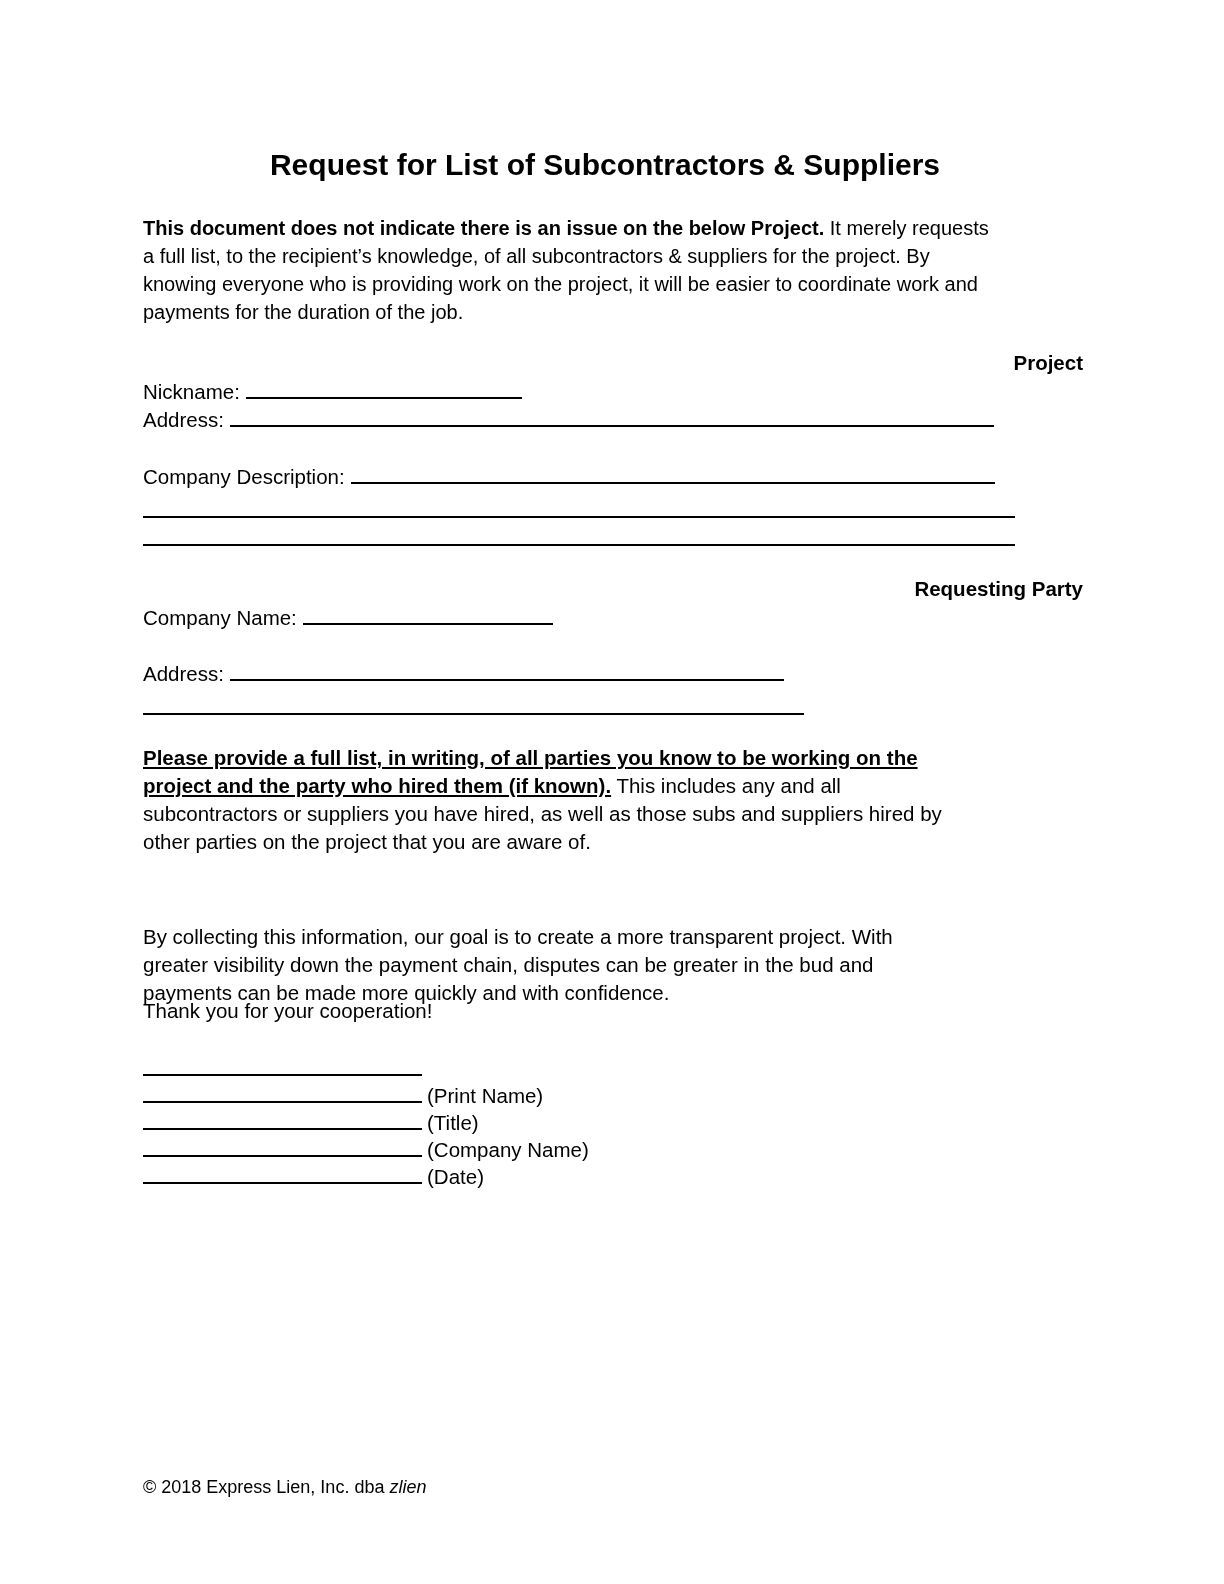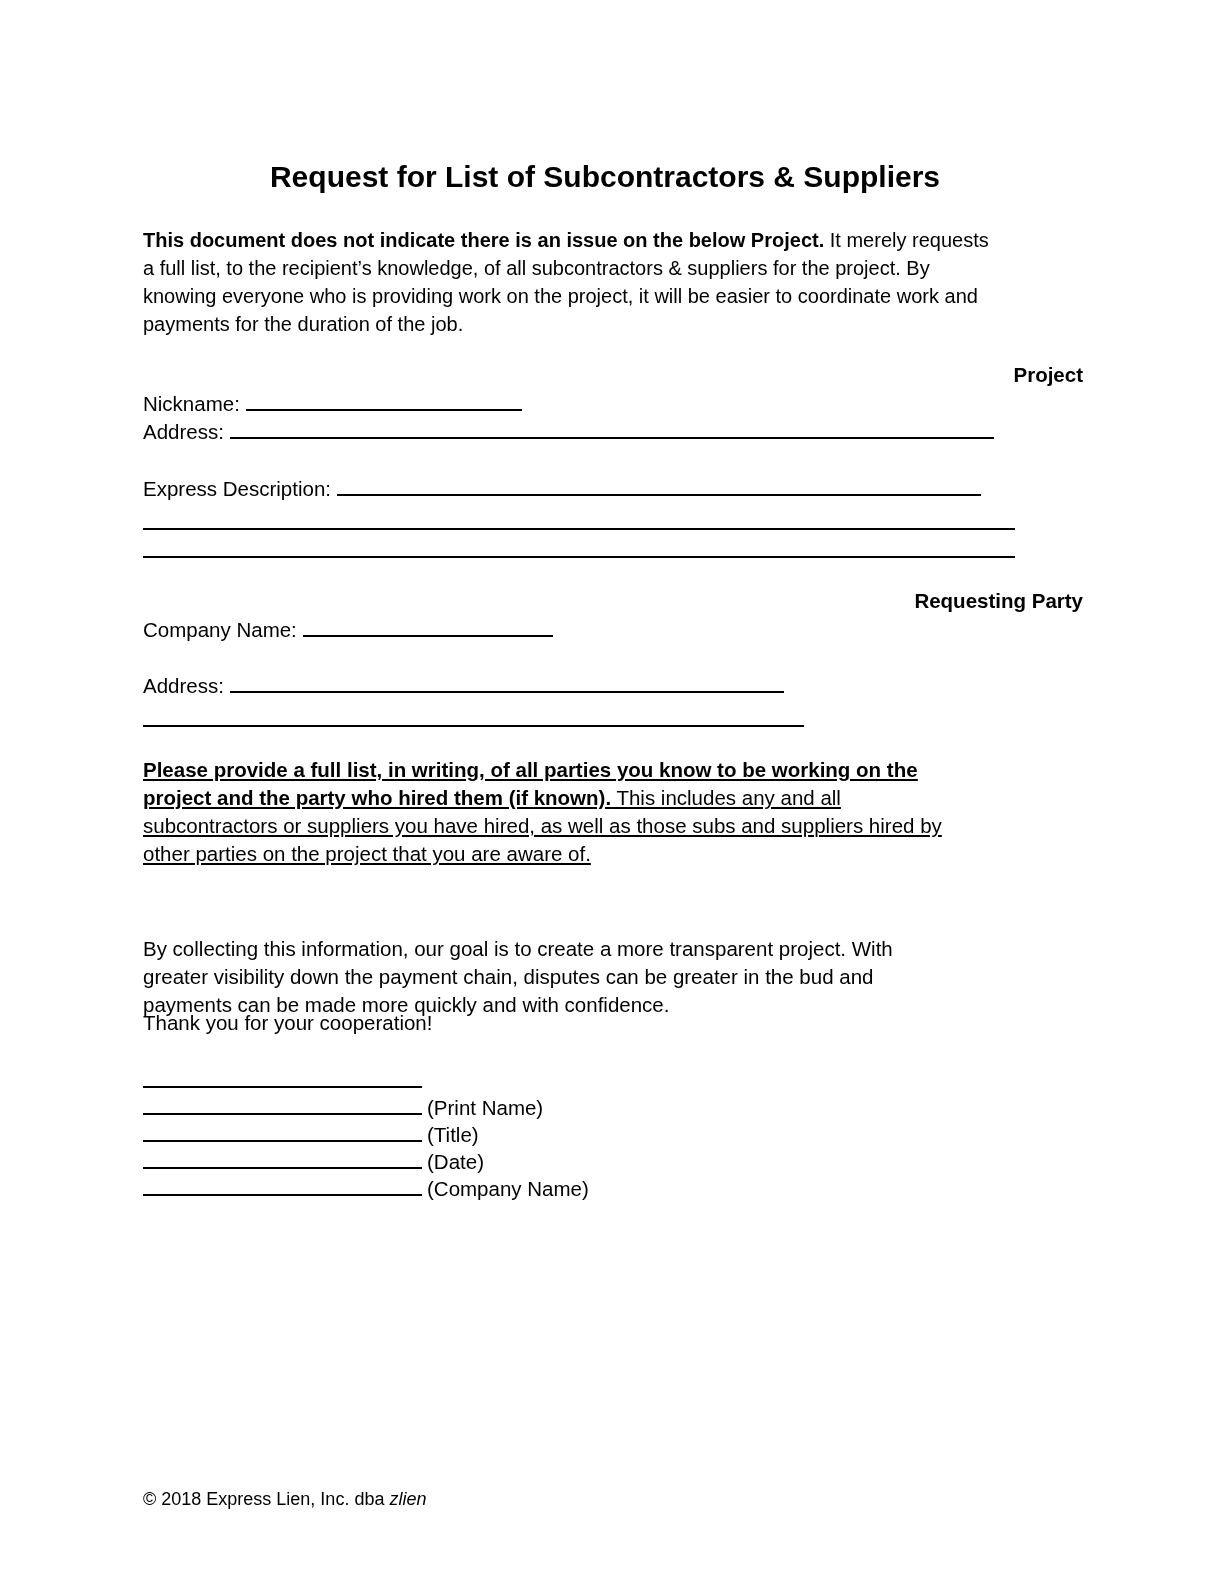--- a/index.html
+++ b/index.html
@@ -10,21 +10,21 @@
     body {
       width: 1224px;
       height: 1584px;
       position: relative;
       font-family: "Liberation Sans", sans-serif;
       color: #000000;
       overflow: hidden;
     }
     .page {
       position: absolute;
-      left: 0; top: 16px;
+      left: 0; top: 4px;
       width: 1224px; height: 1152px;
       background: #fff;
     }
     .title {
       position: absolute;
       left: 0; width: 1210px;
       top: 142px;
       text-align: center;
       font-weight: bold;
       font-size: 30px;
@@ -102,41 +102,41 @@
     <span class="line">
       <span>Nickname:</span><span class="field-line" style="width:276px;"></span>
     </span>
     <span class="line">
       <span>Address:</span><span class="field-line" style="width:764px;"></span>
     </span>
   </div>
 
   <div class="block" style="top:458px;">
     <span class="line">
-      <span>Express Description:</span><span class="field-line" style="width:644px;"></span>
+      <span>Company Description:</span><span class="field-line" style="width:644px;"></span>
     </span>
     <span class="full-line" style="width:872px;"></span>
     <span class="full-line" style="width:872px;"></span>
   </div>
 
   <div class="block" style="top:571px;">
     <span class="line section-head">Requesting Party</span>
     <span class="line">
       <span>Company Name:</span><span class="field-line" style="width:250px;"></span>
     </span>
   </div>
 
   <div class="block" style="top:655px;">
     <span class="line">
       <span>Address:</span><span class="field-line" style="width:554px;"></span>
     </span>
     <span class="full-line" style="width:661px;"></span>
   </div>
 
-  <div class="block" style="top:740px;text-decoration:underline;">
+  <div class="block" style="top:740px;">
     <span class="line b u">Please provide a full list, in writing, of all parties you know to be working on the</span>
     <span class="line"><span class="b u">project and the party who hired them (if known).</span><span> This includes any and all</span></span>
     <span class="line">subcontractors or suppliers you have hired, as well as those subs and suppliers hired by</span>
     <span class="line">other parties on the project that you are aware of.</span>
   </div>
 
   <div class="block" style="top:881px;margin-top:38px;">
     <span class="line">By collecting this information, our goal is to create a more transparent project. With</span>
     <span class="line">greater visibility down the payment chain, disputes can be greater in the bud and</span>
     <span class="line">payments can be made more quickly and with confidence.</span>
@@ -150,24 +150,24 @@
     <span class="sig-row">
       <span class="sig-line"></span>
     </span>
     <span class="sig-row">
       <span class="sig-line"></span><span>(Print Name)</span>
     </span>
     <span class="sig-row">
       <span class="sig-line"></span><span>(Title)</span>
     </span>
     <span class="sig-row">
-      <span class="sig-line"></span><span>(Date)</span>
+      <span class="sig-line"></span><span>(Company Name)</span>
     </span>
     <span class="sig-row">
-      <span class="sig-line"></span><span>(Company Name)</span>
+      <span class="sig-line"></span><span>(Date)</span>
     </span>
   </div>
 
   <div class="footer">
     <span>© 2018 Express Lien, Inc. dba </span><i>zlien</i>
   </div>
 
 </div>
 
 </body></html>

